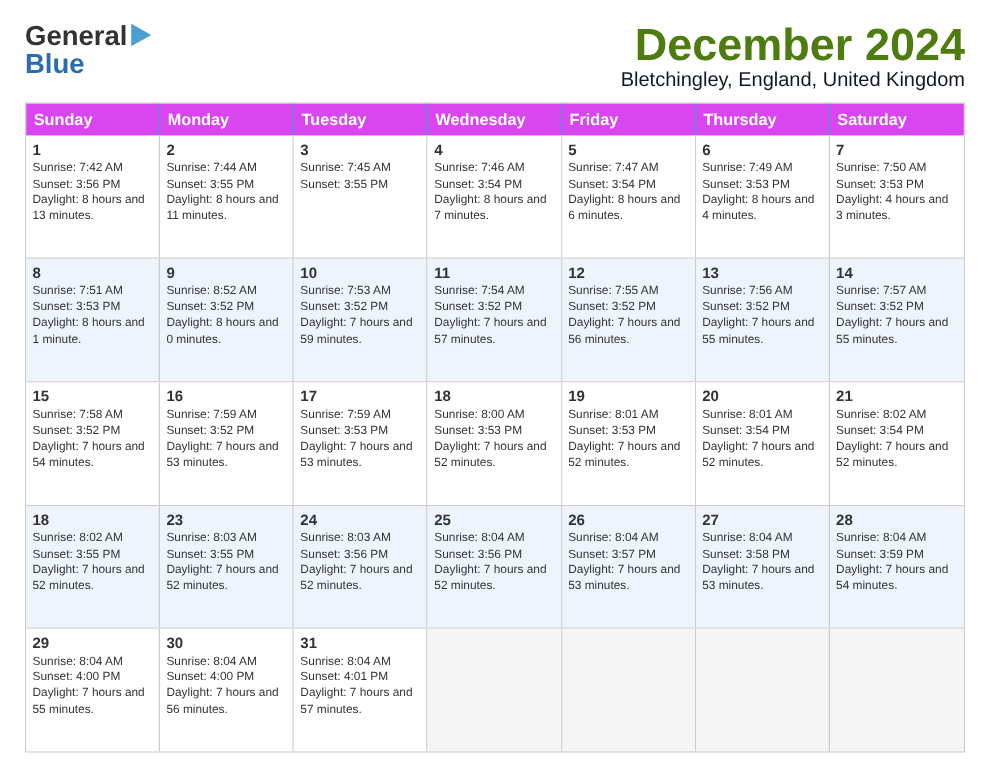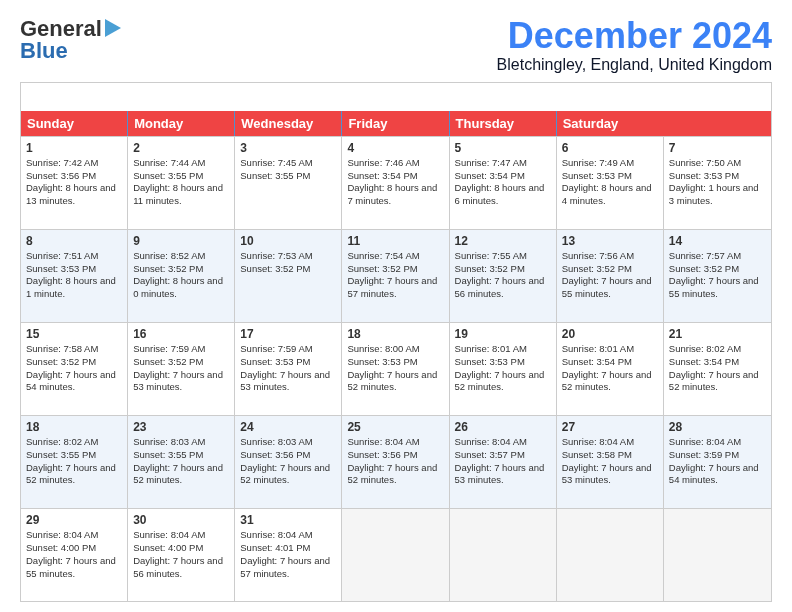--- a/index.html
+++ b/index.html
@@ -27,38 +27,37 @@
       display: flex;
       flex-direction: column;
       align-items: flex-start;
     }
     .title-section {
       text-align: right;
     }
     .main-title {
       font-size: 36px;
       font-weight: bold;
-      color: #3b82f6;
+      color: #4d7c0f;
       line-height: 1.1;
     }
     .subtitle {
       font-size: 16px;
       color: #0f172a;
     }
     .calendar {
       flex: 1;
       display: flex;
       flex-direction: column;
       border: 1px solid #ccc;
     }
     .cal-header-row {
       display: grid;
       grid-template-columns: repeat(7, 1fr);
-      background: #ef4444;
-      margin-top: 28px;
+      background: #d946ef;
     }
     .cal-header-cell {
       color: #fff;
       font-weight: bold;
       font-size: 13px;
       padding: 5px 6px;
       text-align: left;
       border-right: 1px solid #5090d0;
     }
     .cal-header-cell:last-child { border-right: none; }
@@ -113,20 +112,21 @@
     <div class="title-section">
       <div class="main-title">December 2024</div>
       <div class="subtitle">Bletchingley, England, United Kingdom</div>
     </div>
   </div>
 
   <div class="calendar">
     <div class="cal-header-row">
     <div class="cal-header-cell">Sunday</div>
         <div class="cal-header-cell">Monday</div>
+        <div class="cal-header-cell">Tuesday</div>
         <div class="cal-header-cell">Wednesday</div>
         <div class="cal-header-cell">Friday</div>
         <div class="cal-header-cell">Thursday</div>
         <div class="cal-header-cell">Saturday</div>
       </div>
     <div class="cal-body">
     <div class="cal-row">
           <div class="cal-cell">
         <span class="day-num">1</span>
         <span class="info">Sunrise: 7:42 AM</span>
@@ -159,40 +159,41 @@
           <div class="cal-cell">
         <span class="day-num">6</span>
         <span class="info">Sunrise: 7:49 AM</span>
         <span class="info">Sunset: 3:53 PM</span>
         <span class="info">Daylight: 8 hours and 4 minutes.</span>
       </div>
           <div class="cal-cell">
         <span class="day-num">7</span>
         <span class="info">Sunrise: 7:50 AM</span>
         <span class="info">Sunset: 3:53 PM</span>
-        <span class="info">Daylight: 1 hours and 3 minutes.</span>
+        <span class="info">Daylight: 4 hours and 3 minutes.</span>
       </div>
         </div>
         <div class="cal-row">
           <div class="cal-cell">
         <span class="day-num">8</span>
         <span class="info">Sunrise: 7:51 AM</span>
         <span class="info">Sunset: 3:53 PM</span>
         <span class="info">Daylight: 8 hours and 1 minute.</span>
       </div>
           <div class="cal-cell">
         <span class="day-num">9</span>
         <span class="info">Sunrise: 8:52 AM</span>
         <span class="info">Sunset: 3:52 PM</span>
         <span class="info">Daylight: 8 hours and 0 minutes.</span>
       </div>
           <div class="cal-cell">
         <span class="day-num">10</span>
         <span class="info">Sunrise: 7:53 AM</span>
         <span class="info">Sunset: 3:52 PM</span>
+        <span class="info">Daylight: 7 hours and 59 minutes.</span>
       </div>
           <div class="cal-cell">
         <span class="day-num">11</span>
         <span class="info">Sunrise: 7:54 AM</span>
         <span class="info">Sunset: 3:52 PM</span>
         <span class="info">Daylight: 7 hours and 57 minutes.</span>
       </div>
           <div class="cal-cell">
         <span class="day-num">12</span>
         <span class="info">Sunrise: 7:55 AM</span>

